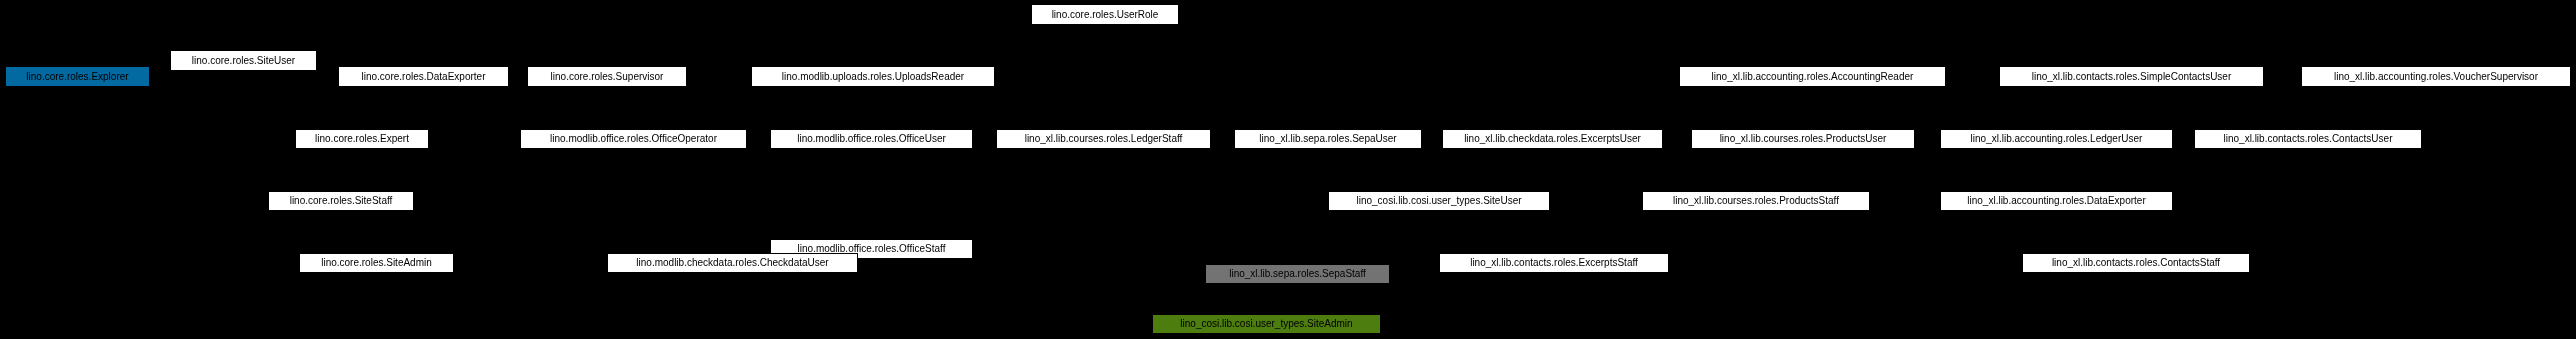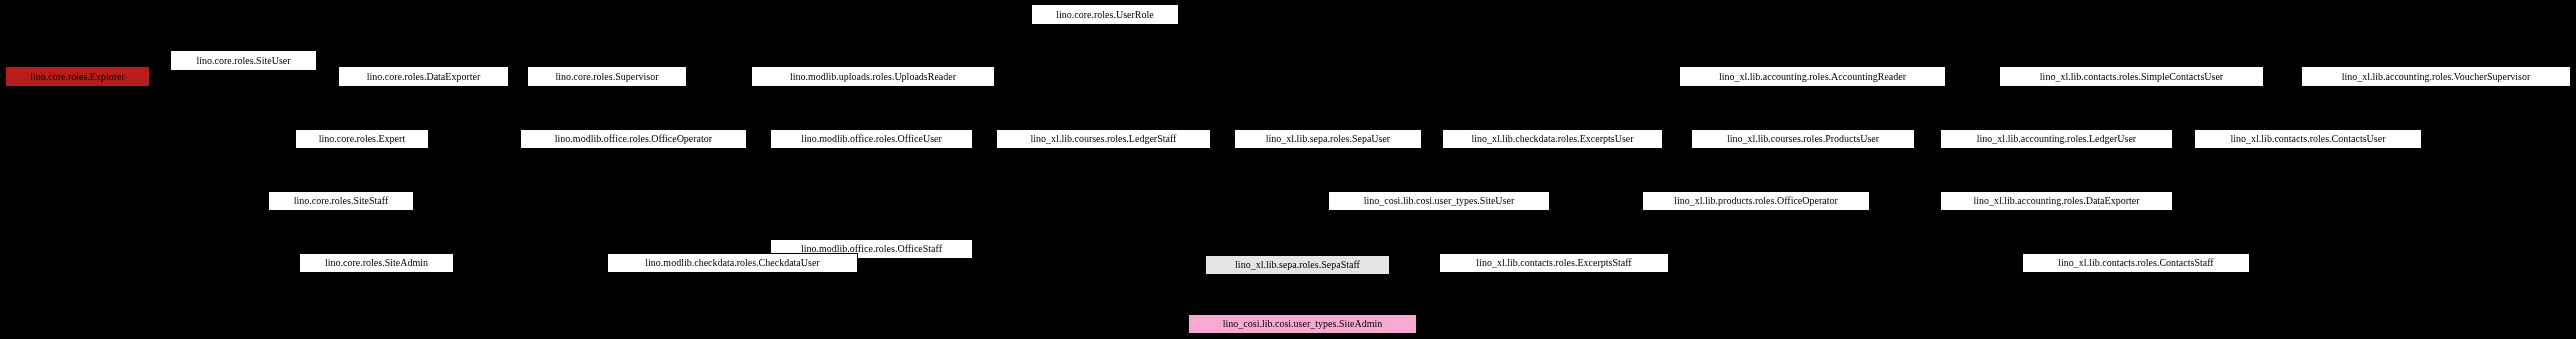--- a/index.html
+++ b/index.html
@@ -6,21 +6,21 @@
     margin: 0;
     padding: 0;
     background: #000000;
   }
   .canvas {
     position: relative;
     width: 2576px;
     height: 340px;
     background: #000000;
     overflow: hidden;
-    font-family: Liberation Serif, serif;
+    font-family: Liberation Sans, sans-serif;
   }
   .node {
     position: absolute;
     box-sizing: border-box;
     background: #ffffff;
     border: 0.8px solid #000000;
     color: #000000;
     font-size: 10px;
     line-height: 1;
     display: flex;
@@ -29,43 +29,43 @@
     white-space: nowrap;
     overflow: hidden;
   }
 </style>
 </head>
 <body>
 
 <div class="canvas">
   <div>
       <div class="node" style="left: 1031px; top: 4.2px; width: 148px; height: 21px; background: rgb(255, 255, 255); border-color: rgb(0, 0, 0); color: rgb(0, 0, 0);">lino.core.roles.UserRole</div>
-      <div class="node" style="left: 5px; top: 66px; width: 145px; height: 21px; background: #b91c1c; border-color: rgb(0, 0, 0); color: rgb(0, 0, 0);">lino.core.roles.Explorer</div>
+      <div class="node" style="left: 5px; top: 66px; width: 145px; height: 21px; background: #0369a1; border-color: rgb(0, 0, 0); color: rgb(0, 0, 0);">lino.core.roles.Explorer</div>
       <div class="node" style="left: 170px; top: 50px; width: 147px; height: 21px; background: rgb(255, 255, 255); border-color: rgb(0, 0, 0); color: rgb(0, 0, 0);">lino.core.roles.SiteUser</div>
       <div class="node" style="left: 338px; top: 66px; width: 171px; height: 21px; background: rgb(255, 255, 255); border-color: rgb(0, 0, 0); color: rgb(0, 0, 0);">lino.core.roles.DataExporter</div>
       <div class="node" style="left: 527px; top: 66px; width: 160px; height: 21px; background: rgb(255, 255, 255); border-color: rgb(0, 0, 0); color: rgb(0, 0, 0);">lino.core.roles.Supervisor</div>
       <div class="node" style="left: 751px; top: 66px; width: 244px; height: 21px; background: rgb(255, 255, 255); border-color: rgb(0, 0, 0); color: rgb(0, 0, 0);">lino.modlib.uploads.roles.UploadsReader</div>
       <div class="node" style="left: 1679px; top: 66px; width: 267px; height: 21px; background: rgb(255, 255, 255); border-color: rgb(0, 0, 0); color: rgb(0, 0, 0);">lino_xl.lib.accounting.roles.AccountingReader</div>
       <div class="node" style="left: 1999px; top: 66px; width: 265px; height: 21px; background: rgb(255, 255, 255); border-color: rgb(0, 0, 0); color: rgb(0, 0, 0);">lino_xl.lib.contacts.roles.SimpleContactsUser</div>
       <div class="node" style="left: 2301px; top: 66px; width: 270px; height: 21px; background: rgb(255, 255, 255); border-color: rgb(0, 0, 0); color: rgb(0, 0, 0);">lino_xl.lib.accounting.roles.VoucherSupervisor</div>
       <div class="node" style="left: 295px; top: 129px; width: 134px; height: 20px; background: rgb(255, 255, 255); border-color: rgb(0, 0, 0); color: rgb(0, 0, 0);">lino.core.roles.Expert</div>
       <div class="node" style="left: 520px; top: 129px; width: 227px; height: 20px; background: rgb(255, 255, 255); border-color: rgb(0, 0, 0); color: rgb(0, 0, 0);">lino.modlib.office.roles.OfficeOperator</div>
       <div class="node" style="left: 770px; top: 129px; width: 203px; height: 20px; background: rgb(255, 255, 255); border-color: rgb(0, 0, 0); color: rgb(0, 0, 0);">lino.modlib.office.roles.OfficeUser</div>
       <div class="node" style="left: 996px; top: 129px; width: 215px; height: 20px; background: rgb(255, 255, 255); border-color: rgb(0, 0, 0); color: rgb(0, 0, 0);">lino_xl.lib.courses.roles.LedgerStaff</div>
       <div class="node" style="left: 1234px; top: 129px; width: 188px; height: 20px; background: rgb(255, 255, 255); border-color: rgb(0, 0, 0); color: rgb(0, 0, 0);">lino_xl.lib.sepa.roles.SepaUser</div>
       <div class="node" style="left: 1442px; top: 129px; width: 221px; height: 20px; background: rgb(255, 255, 255); border-color: rgb(0, 0, 0); color: rgb(0, 0, 0);">lino_xl.lib.checkdata.roles.ExcerptsUser</div>
       <div class="node" style="left: 1691px; top: 129px; width: 224px; height: 20px; background: rgb(255, 255, 255); border-color: rgb(0, 0, 0); color: rgb(0, 0, 0);">lino_xl.lib.courses.roles.ProductsUser</div>
       <div class="node" style="left: 1940px; top: 129px; width: 233px; height: 20px; background: rgb(255, 255, 255); border-color: rgb(0, 0, 0); color: rgb(0, 0, 0);">lino_xl.lib.accounting.roles.LedgerUser</div>
       <div class="node" style="left: 2194px; top: 129px; width: 228px; height: 20px; background: rgb(255, 255, 255); border-color: rgb(0, 0, 0); color: rgb(0, 0, 0);">lino_xl.lib.contacts.roles.ContactsUser</div>
       <div class="node" style="left: 268px; top: 191px; width: 146px; height: 20px; background: rgb(255, 255, 255); border-color: rgb(0, 0, 0); color: rgb(0, 0, 0);">lino.core.roles.SiteStaff</div>
       <div class="node" style="left: 770px; top: 191px; width: 203px; height: 20px; background: rgb(255, 255, 255); border-color: rgb(0, 0, 0); color: rgb(0, 0, 0); margin-top: 48px;">lino.modlib.office.roles.OfficeStaff</div>
       <div class="node" style="left: 1328px; top: 191px; width: 222px; height: 20px; background: rgb(255, 255, 255); border-color: rgb(0, 0, 0); color: rgb(0, 0, 0);">lino_cosi.lib.cosi.user_types.SiteUser</div>
-      <div class="node" style="left: 1642px; top: 191px; width: 228px; height: 20px; background: rgb(255, 255, 255); border-color: rgb(0, 0, 0); color: rgb(0, 0, 0);">lino_xl.lib.products.roles.OfficeOperator</div>
+      <div class="node" style="left: 1642px; top: 191px; width: 228px; height: 20px; background: rgb(255, 255, 255); border-color: rgb(0, 0, 0); color: rgb(0, 0, 0);">lino_xl.lib.courses.roles.ProductsStaff</div>
       <div class="node" style="left: 1940px; top: 191px; width: 233px; height: 20px; background: rgb(255, 255, 255); border-color: rgb(0, 0, 0); color: rgb(0, 0, 0);">lino_xl.lib.accounting.roles.DataExporter</div>
       <div class="node" style="left: 299px; top: 253px; width: 155px; height: 20px; background: rgb(255, 255, 255); border-color: rgb(0, 0, 0); color: rgb(0, 0, 0);">lino.core.roles.SiteAdmin</div>
       <div class="node" style="left: 607px; top: 253px; width: 251px; height: 20px; background: rgb(255, 255, 255); border-color: rgb(0, 0, 0); color: rgb(0, 0, 0);">lino.modlib.checkdata.roles.CheckdataUser</div>
-      <div class="node" style="left: 1205px; top: 255px; width: 185px; height: 20px; background: #e5e5e5; border-color: rgb(0, 0, 0); color: rgb(0, 0, 0);">lino_xl.lib.sepa.roles.SepaStaff</div>
+      <div class="node" style="left: 1205px; top: 264px; width: 185px; height: 20px; background: #737373; border-color: rgb(0, 0, 0); color: rgb(0, 0, 0);">lino_xl.lib.sepa.roles.SepaStaff</div>
       <div class="node" style="left: 1439px; top: 253px; width: 230px; height: 20px; background: rgb(255, 255, 255); border-color: rgb(0, 0, 0); color: rgb(0, 0, 0);">lino_xl.lib.contacts.roles.ExcerptsStaff</div>
       <div class="node" style="left: 2022px; top: 253px; width: 228px; height: 20px; background: rgb(255, 255, 255); border-color: rgb(0, 0, 0); color: rgb(0, 0, 0);">lino_xl.lib.contacts.roles.ContactsStaff</div>
-      <div class="node" style="left: 1188px; top: 314px; width: 229px; height: 20px; background: #f9a8d4; border-color: rgb(0, 0, 0); color: rgb(0, 0, 0);">lino_cosi.lib.cosi.user_types.SiteAdmin</div>
+      <div class="node" style="left: 1152px; top: 314px; width: 229px; height: 20px; background: #4d7c0f; border-color: rgb(0, 0, 0); color: rgb(0, 0, 0);">lino_cosi.lib.cosi.user_types.SiteAdmin</div>
     </div>
 </div>
 
 
 </body></html>

